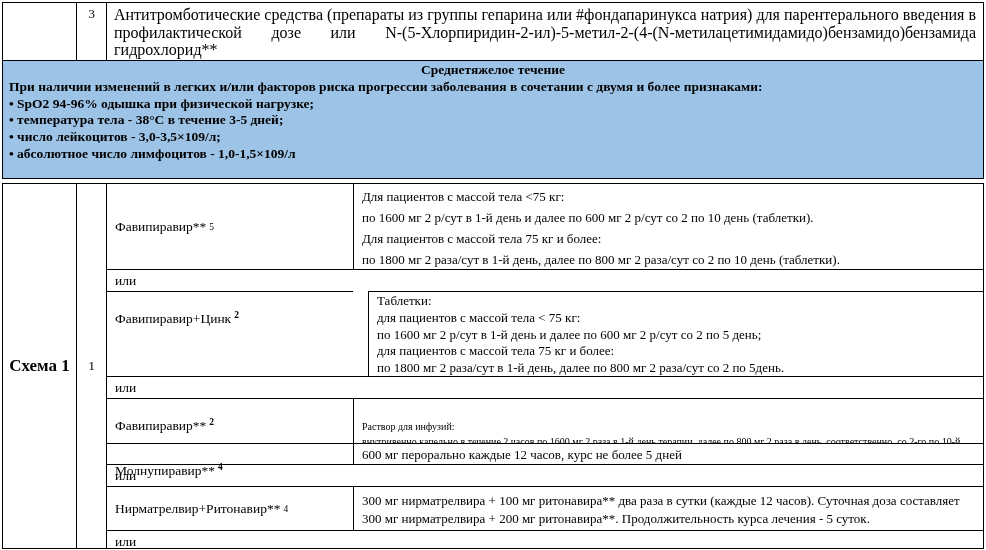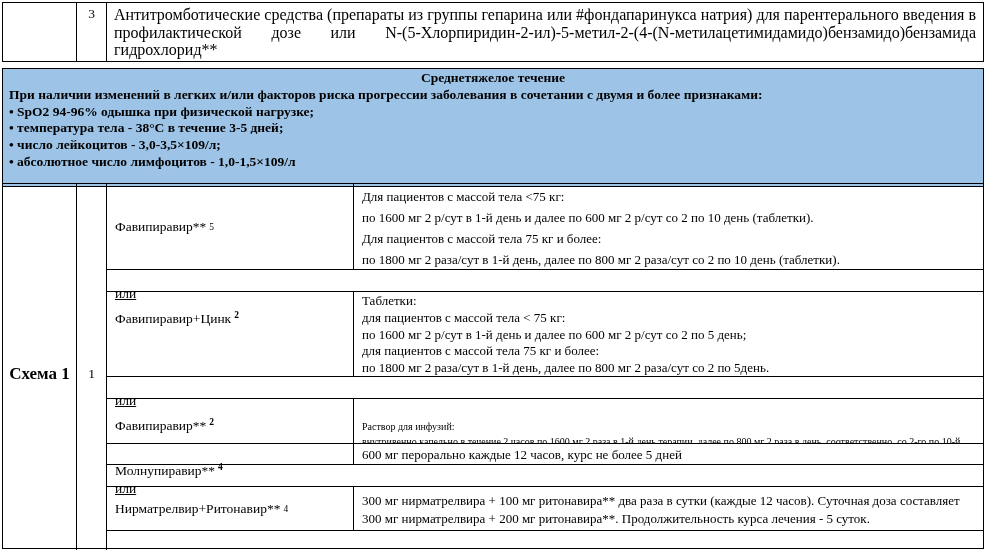--- a/index.html
+++ b/index.html
@@ -28,21 +28,21 @@
   }
   .tt-text {
     padding: 3px 7px 0 7px;
     font-size: 16px;
     line-height: 17.5px;
     text-align: justify;
   }
 
   
   .blue-box {
-    position: absolute; left: 2px; top: 68px;
+    position: absolute; left: 2px; top: 60px;
     width: 982px; height: 119px;
     background: #9DC3E6;
     border: 1px solid #000;
     font-weight: bold;
     font-size: 13.5px;
     line-height: 16.8px;
     padding: 1px 6px 0 6px;
   }
   .blue-title { text-align: center; }
   .wavy {
@@ -88,26 +88,26 @@
   .sup {
     font-size: 9.5px; vertical-align: 5px; margin-left: 3px;
   }
   .sup-b { font-weight: bold; }
   .dose {
     padding: 2px 8px;
     font-size: 13px;
     white-space: pre-line;
   }
   .dose-spread { line-height: 21px; }
-  .dose-5l { line-height: 16.8px; padding-top: 1px; }
+  .dose-5l { line-height: 16.8px; padding-top: 1px; margin-left: 15px; }
   .dose-3l { line-height: 15px; font-size: 10px; padding-top: 20px; }
   .dose-1l { line-height: 17px; padding-top: 2px; }
   .dose-2l { line-height: 18px; padding-top: 5px; }
   .or-cell {
-    padding: 16px 8px; font-size: 13.5px; text-decoration: underline;
+    padding: 3px 8px; font-size: 13.5px;
   }
 </style>
 </head>
 <body>
 
 <div class="top-table">
   <div></div>
   <div class="tt-num">3</div>
   <div class="tt-text">Антитромботические средства (препараты из группы гепарина или #фондапаринукса натрия) для парентерального введения в профилактической дозе или N-(5-Хлорпиридин-2-ил)-5-метил-2-(4-(N-метилацетимидамидо)бензамидо)бензамида гидрохлорид**</div>
 </div>

